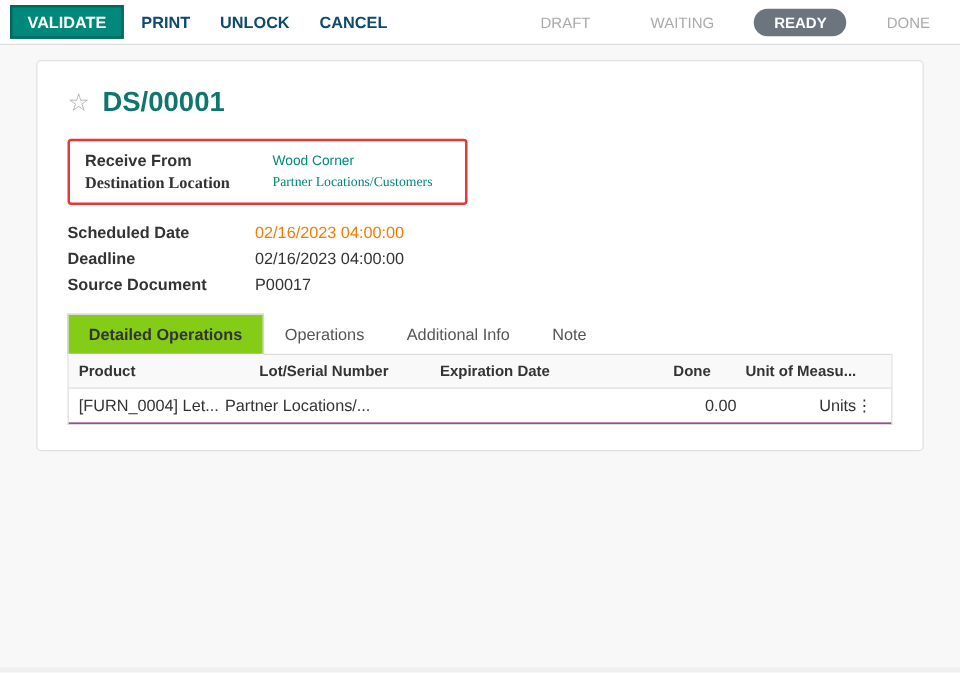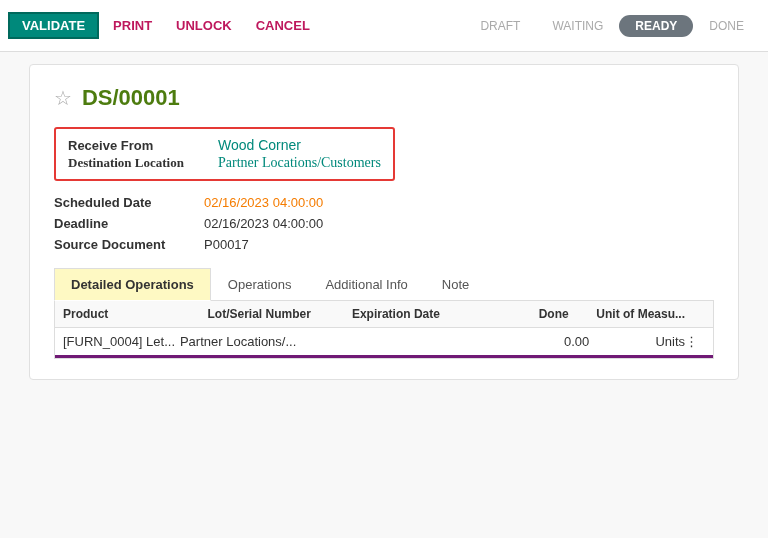--- a/index.html
+++ b/index.html
@@ -9,53 +9,53 @@
       background: #f0f0f0;
       width: 768px;
       height: 538px;
       overflow: hidden;
     }
 
     
     .toolbar {
       display: flex;
       align-items: center;
-      height: 52px;
+      height: 36px;
       background: #fff;
       border-bottom: 1px solid #ddd;
       padding: 0 8px;
       gap: 4px;
     }
     .btn-validate {
       background: #00897b;
       color: #fff;
       border: 2px solid #00695c;
       padding: 4px 12px;
       font-size: 13px;
       font-weight: bold;
       cursor: pointer;
       text-transform: uppercase;
     }
     .btn-text {
       background: none;
       border: none;
-      color: #be185d;
+      color: #0c4a6e;
       font-size: 13px;
       font-weight: bold;
       cursor: pointer;
       padding: 4px 10px;
       text-transform: uppercase;
     }
     .toolbar-spacer { flex: 1; }
 
     
     .status-bar {
       display: flex;
       align-items: center;
-      gap: 0;
+      gap: 16px;
       margin-left: auto;
     }
     .status-step {
       padding: 4px 16px;
       font-size: 12px;
       color: #aaa;
       position: relative;
     }
     .status-step.active {
       background: #6c757d;
@@ -93,21 +93,21 @@
       margin-bottom: 16px;
     }
     .star-icon {
       font-size: 20px;
       color: #aaa;
       cursor: pointer;
     }
     .record-title {
       font-size: 22px;
       font-weight: bold;
-      color: #4d7c0f;
+      color: #0f766e;
     }
 
     
     .highlight-box {
       border: 2px solid #e53935;
       border-radius: 3px;
       padding: 8px 12px;
       margin-bottom: 14px;
       display: inline-block;
       min-width: 320px;
@@ -119,21 +119,21 @@
     }
     .field-row:last-child { margin-bottom: 0; font-family: Liberation Serif, serif; }
     .field-label {
       font-weight: bold;
       color: #333;
       font-size: 13px;
       min-width: 150px;
     }
     .field-value {
       color: #00897b;
-      font-size: 14px;
+      font-size: 11px;
     }
 
     
     .fields-section {
       margin-bottom: 16px;
     }
     .reg-field-row {
       display: flex;
       align-items: center;
       margin-bottom: 6px;
@@ -163,21 +163,21 @@
       font-size: 13px;
       color: #555;
       cursor: pointer;
       border: 1px solid transparent;
       border-bottom: none;
       margin-bottom: -1px;
     }
     .tab.active {
       border: 1px solid #ddd;
       border-bottom: 1px solid #fff;
-      background: #fef9c3;
+      background: #84cc16;
       color: #333;
       font-weight: bold;
     }
 
     
     .table-section {
       border: 1px solid #ddd;
       border-top: none;
     }
     .table-header {
@@ -195,21 +195,21 @@
     .col-to { flex: 2; }
     .col-lot { flex: 2; }
     .col-expiry { flex: 2; }
     .col-done { flex: 1; text-align: right; }
     .col-unit { flex: 1.5; padding-left: 8px; text-align: right; }
     .col-menu { width: 20px; }
 
     .table-row {
       display: flex;
       padding: 6px 8px;
-      border-bottom: 3px solid #701a75;
+      border-bottom: 1px solid #701a75;
       align-items: center;
     }
     .td {
       font-size: 13px;
       color: #333;
     }
     .td.right { text-align: right; }
   </style>
 </head>
 <body>

